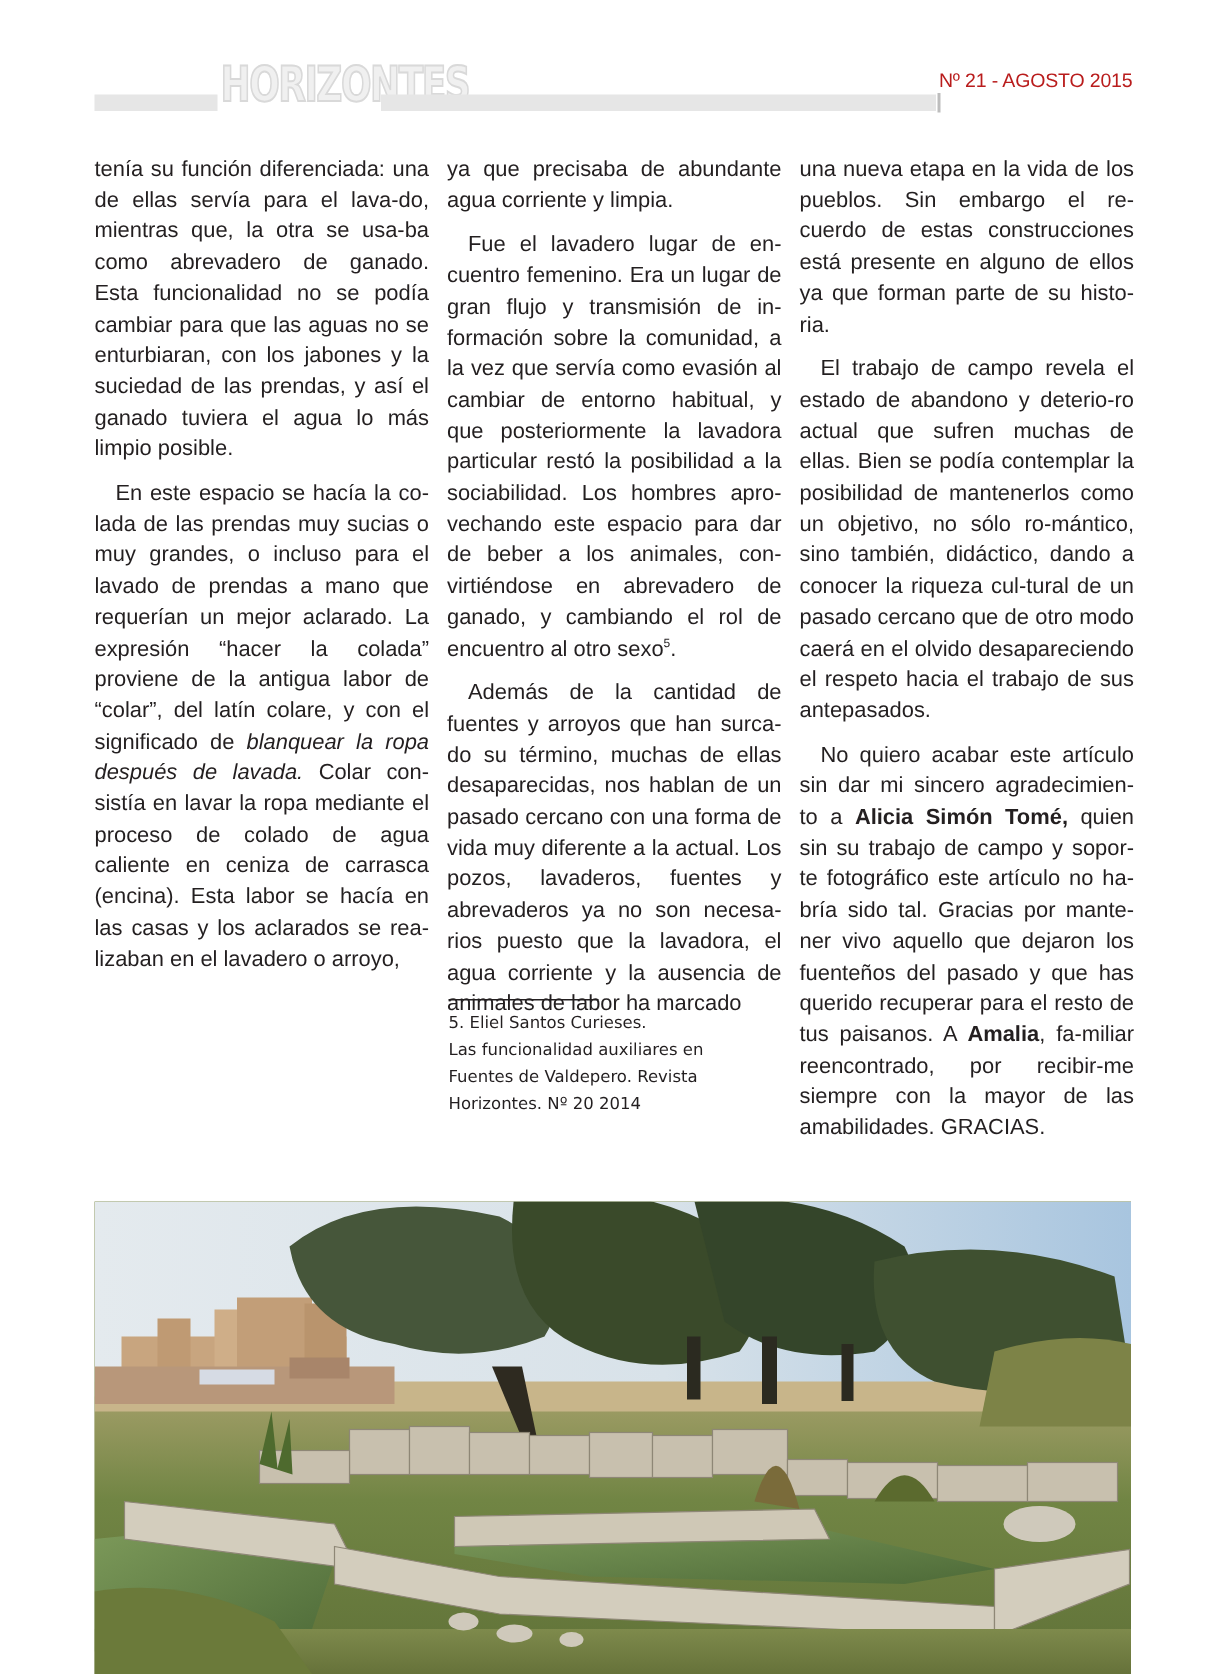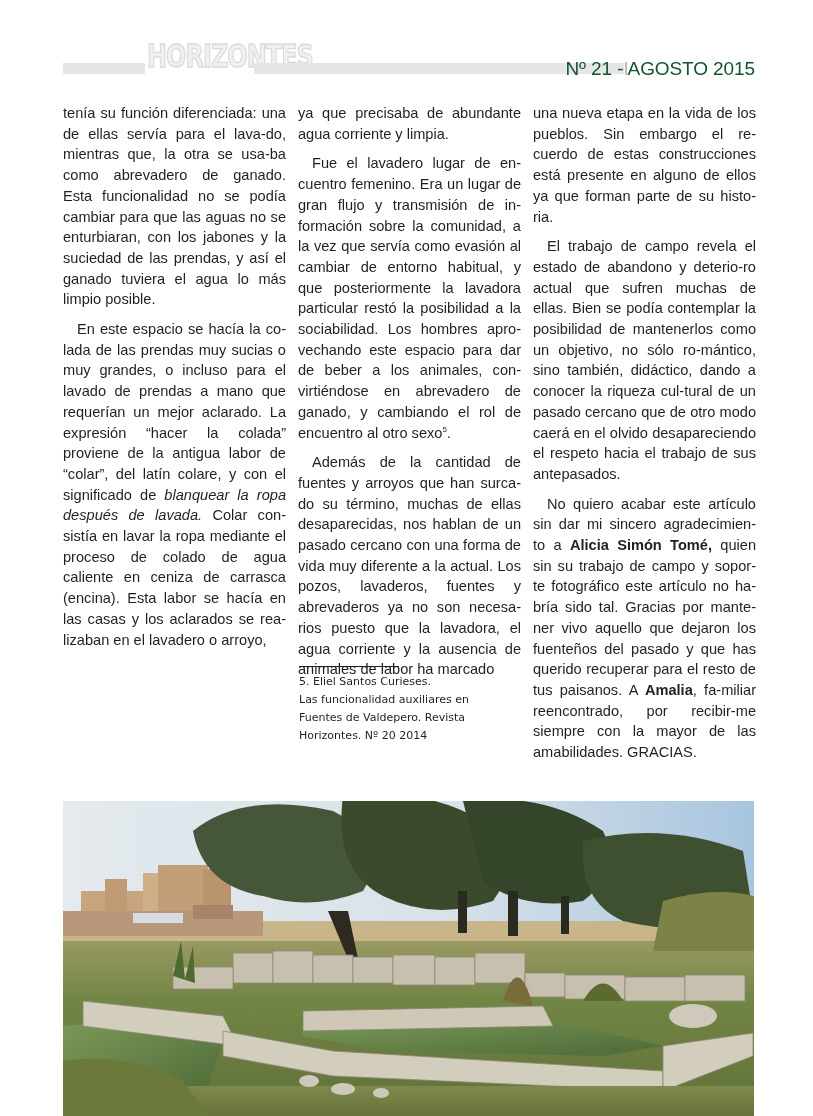--- a/index.html
+++ b/index.html
@@ -8,21 +8,21 @@
 
     
     .hdr { position: absolute; left: 63px; top: 36px; width: 692px; height: 40px; }
     .hdr-bar-left { position: absolute; left: 0; top: 27px; width: 82px; height: 11px; background: #e6e6e6; }
     .hdr-logo { position: absolute; left: 84px; top: 0; width: 106px; height: 42px;
                 font-family: "DejaVu Sans", sans-serif; font-weight: bold; font-size: 24px;
                 letter-spacing: -1px; color: #f0f0f0;
                 -webkit-text-stroke: 1px #d9d9d9;
                 transform: scaleY(1.35); transform-origin: top left; line-height: 30px; }
     .hdr-bar-mid { position: absolute; left: 191px; top: 27px; width: 370px; height: 11px; background: #e6e6e6; }
-    .hdr-issue { position: absolute; right: 0; top: 22px; font-size: 19px; color: #14532d;
+    .hdr-issue { position: absolute; right: 0; top: 10px; font-size: 13px; color: #b91c1c;
                  white-space: nowrap; letter-spacing: -0.1px; }
     .hdr-issue-sep { position: absolute; left: 562px; top: 26px; width: 2px; height: 13px; background: #bdbdbd; }
 
     
     .col { position: absolute; top: 103px; width: 223px; font-size: 14.6px; line-height: 20.7px;
            text-align: justify; hyphens: manual; }
     .col p { margin: 0 0 9px 0; }
     .col p.indent { text-indent: 14px; }
     .col p.noindent { text-indent: 0; }
     .col1 { left: 63px; }

